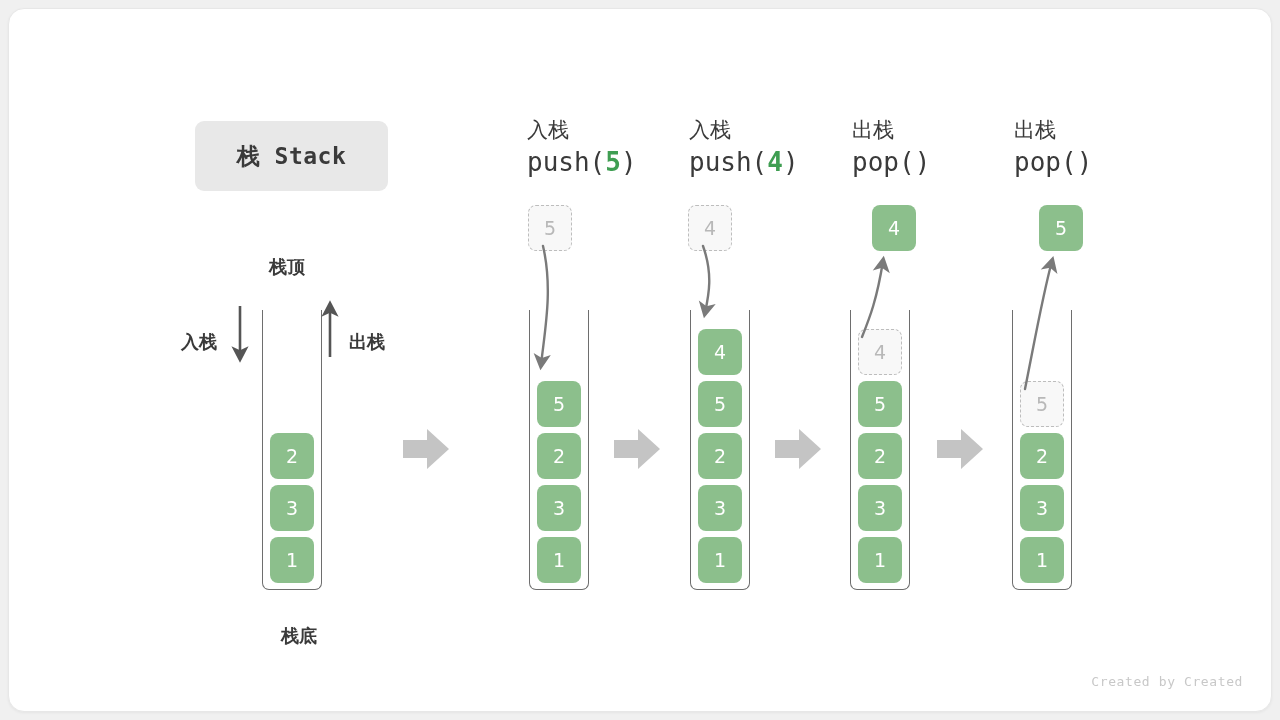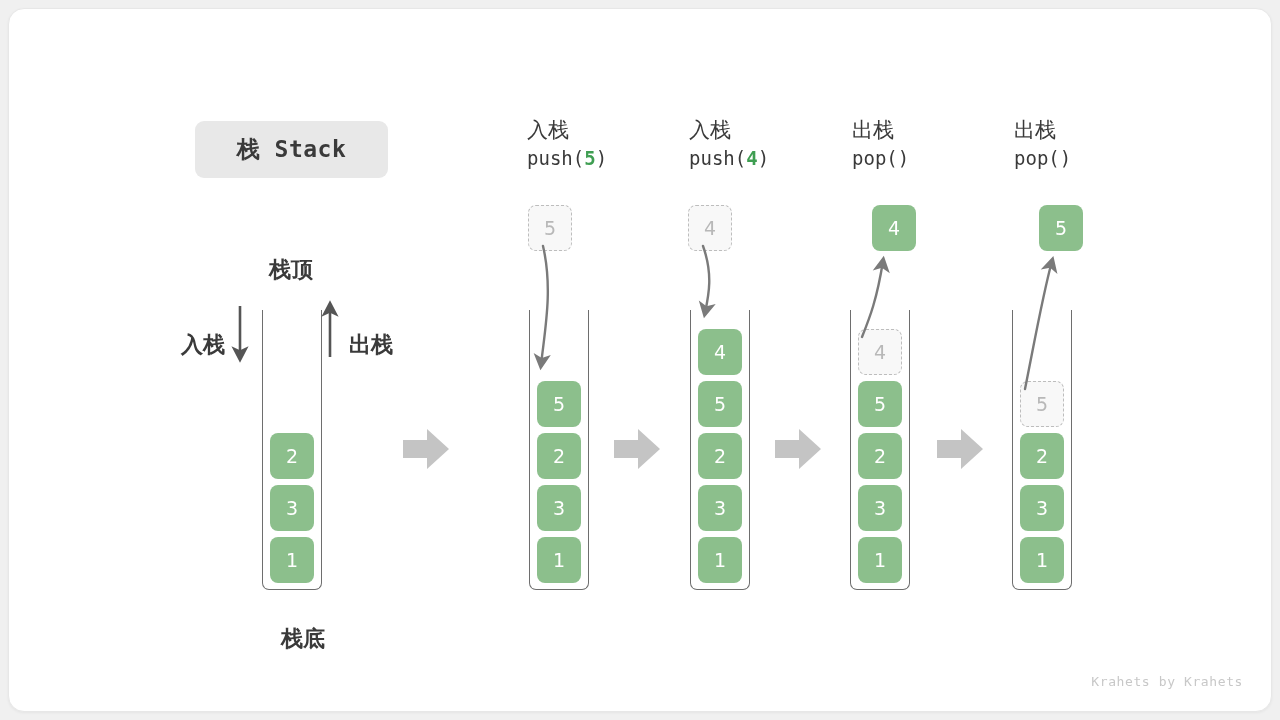--- a/index.html
+++ b/index.html
@@ -28,60 +28,60 @@
     box-shadow: 0 1px 3px rgba(0,0,0,0.05);
     overflow: hidden;
   }
 
   
   #title-badge {
     position: absolute;
     left: 186px;
     top: 112px;
     width: 193px;
-    height: 57px;
+    height: 70px;
     background: #e8e8e8;
     border-radius: 9px;
     display: flex;
     align-items: center;
     justify-content: center;
   }
   #title-badge .txt {
     font-family: "DejaVu Sans Mono", "Liberation Mono", monospace;
     font-size: 23px;
     font-weight: bold;
     color: #3a3a3a;
     letter-spacing: 0.5px;
   }
 
   
   .cn-label {
     position: absolute;
     font-family: "DejaVu Sans", "Liberation Sans", sans-serif;
-    font-size: 22px;
+    font-size: 18px;
     font-weight: bold;
     color: #3a3a3a;
     white-space: nowrap;
   }
 
   
   .col-head {
     position: absolute;
     white-space: nowrap;
     line-height: 1.38;
   }
   .col-head .line1 {
     font-family: "DejaVu Sans", "Liberation Sans", sans-serif;
     font-size: 21px;
     color: #3a3a3a;
     display: block;
   }
   .col-head .line2 {
     font-family: "DejaVu Sans Mono", "Liberation Mono", monospace;
-    font-size: 19px;
+    font-size: 26px;
     color: #3a3a3a;
     display: block;
   }
   .col-head .line2 .arg {
     color: #3f9e52;
     font-weight: bold;
   }
 
   
   .stack {
@@ -255,15 +255,15 @@
       <path d="M605,431 L629,431 L629,420 L651,440 L629,460 L629,449 L605,449 Z" fill="#c4c4c4"></path>
     </g>
     <g>
       <path d="M766,431 L790,431 L790,420 L812,440 L790,460 L790,449 L766,449 Z" fill="#c4c4c4"></path>
     </g>
     <g>
       <path d="M928,431 L952,431 L952,420 L974,440 L952,460 L952,449 L928,449 Z" fill="#c4c4c4"></path>
     </g>
   </svg>
 
-  <div id="credit">Krahets by Krahets</div>
+  <div id="credit">Created by Created</div>
 
 </div>
 
 </body></html>

